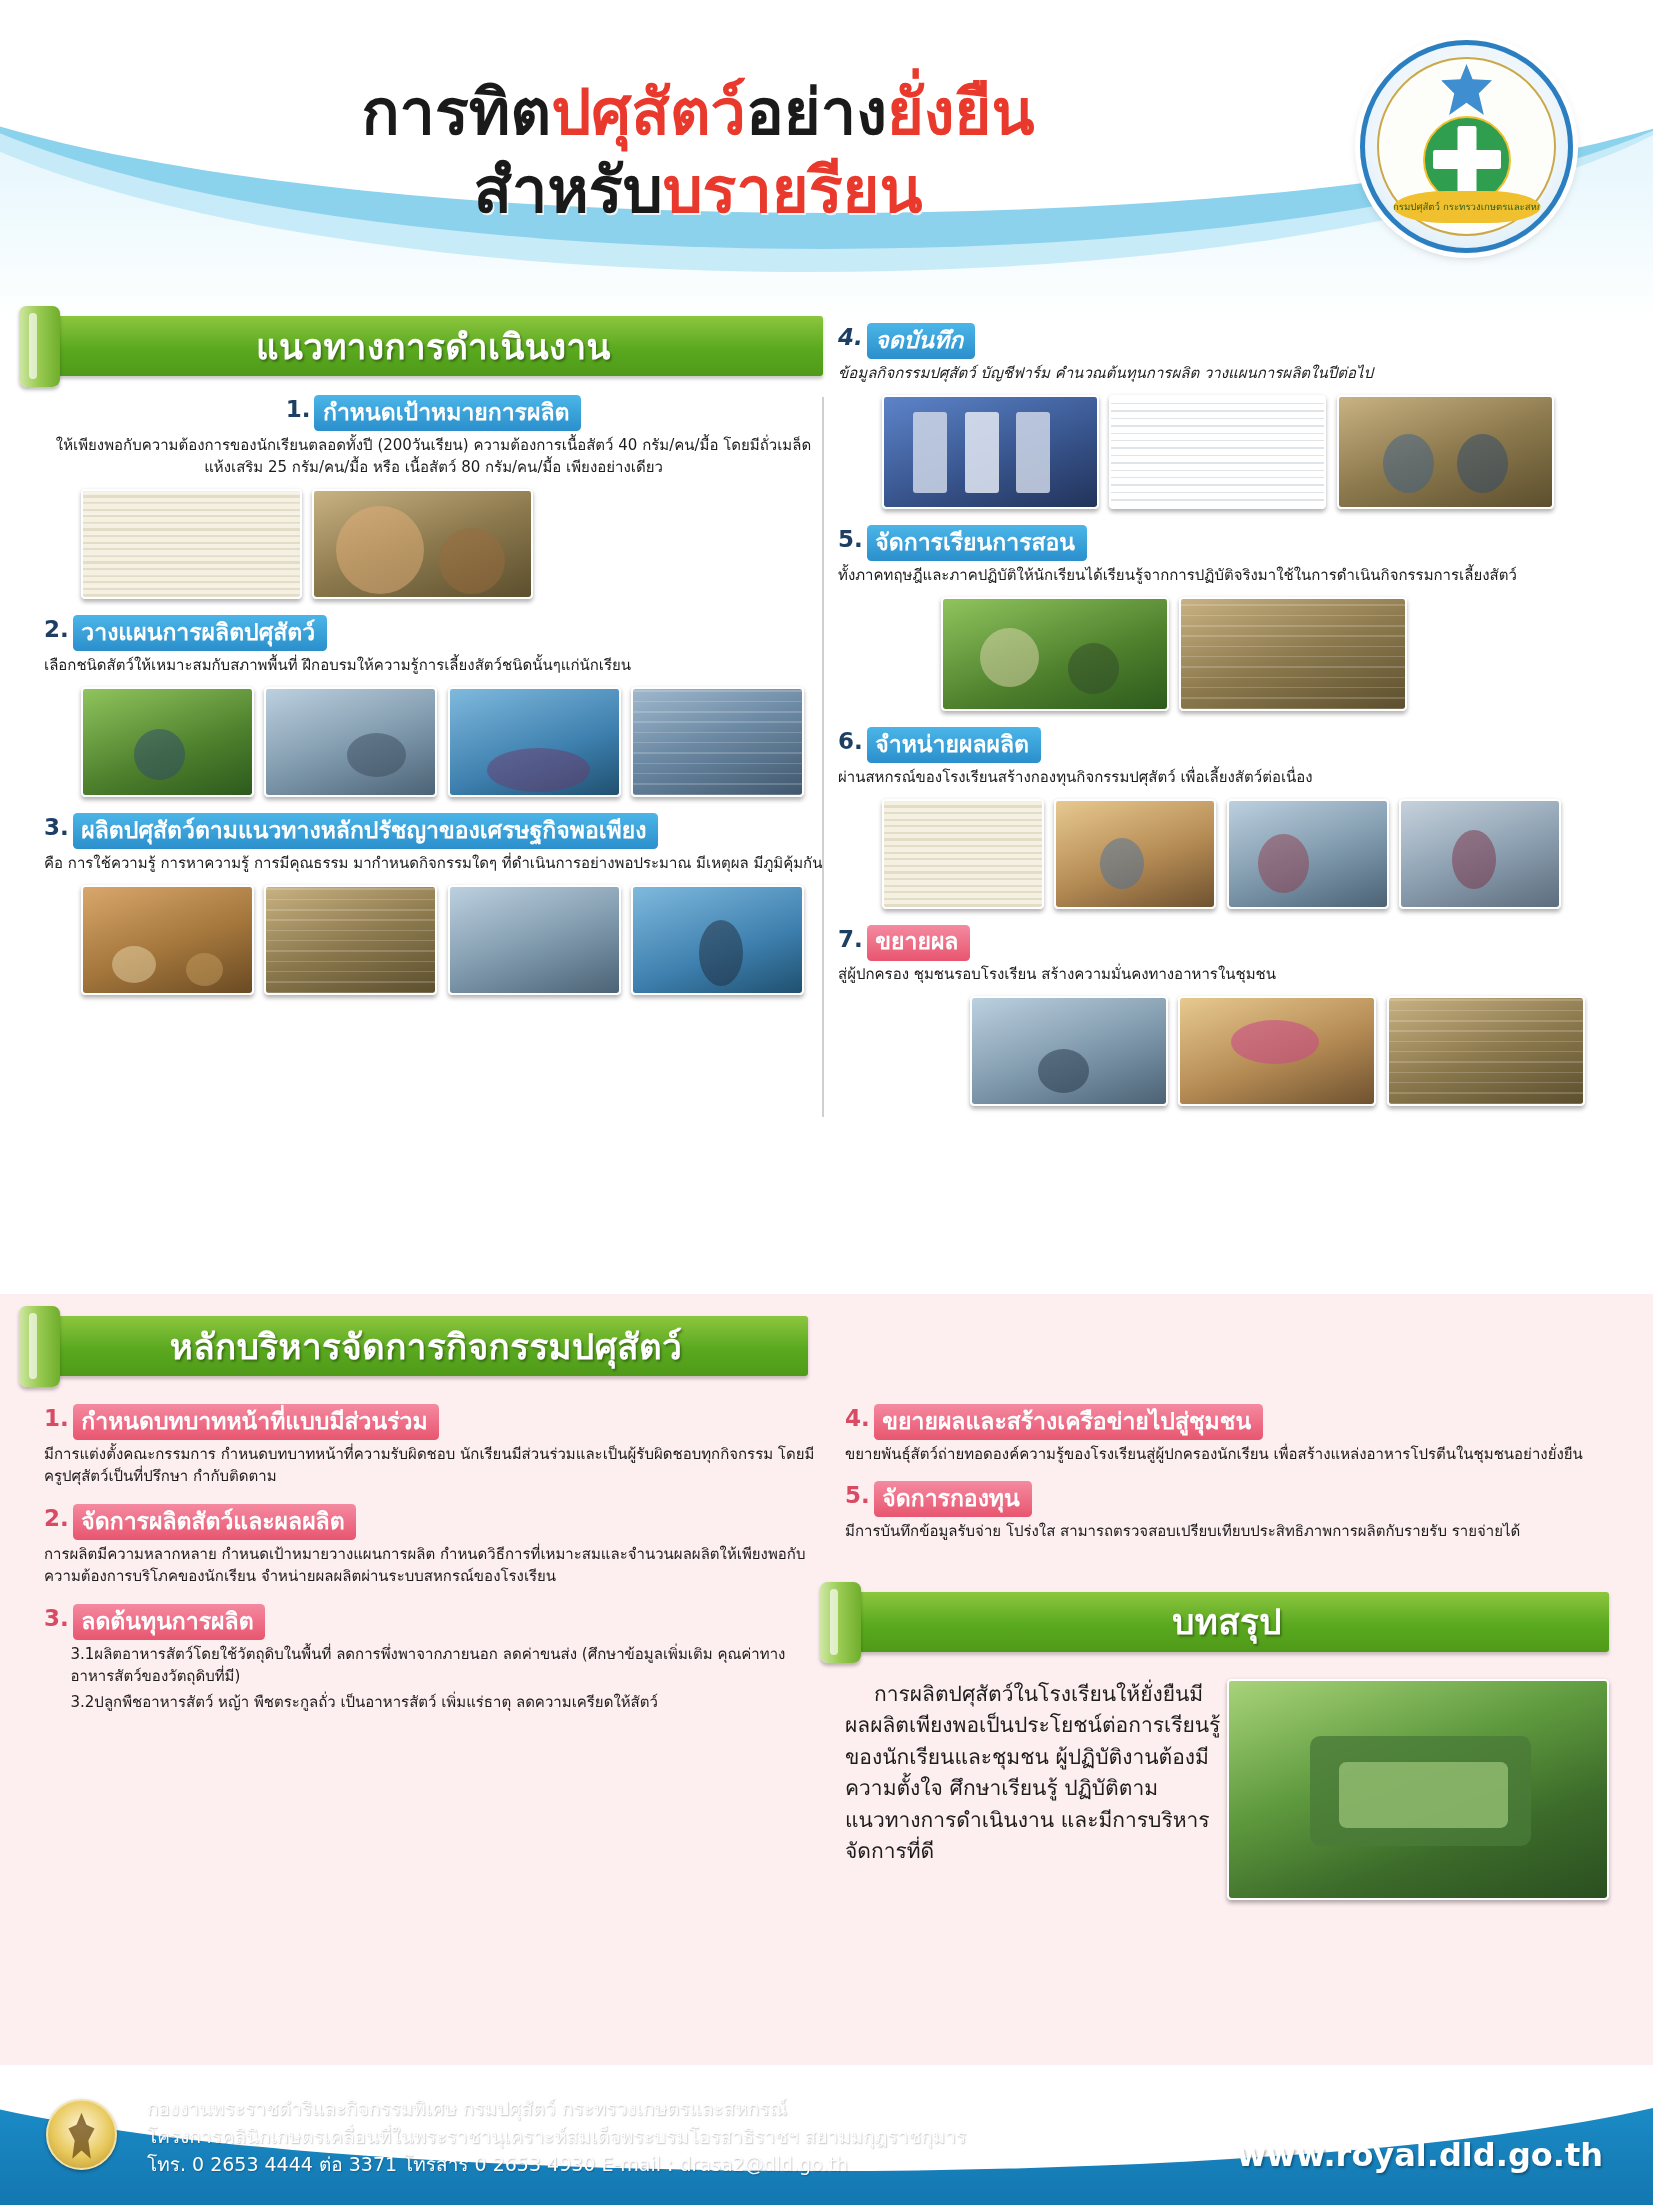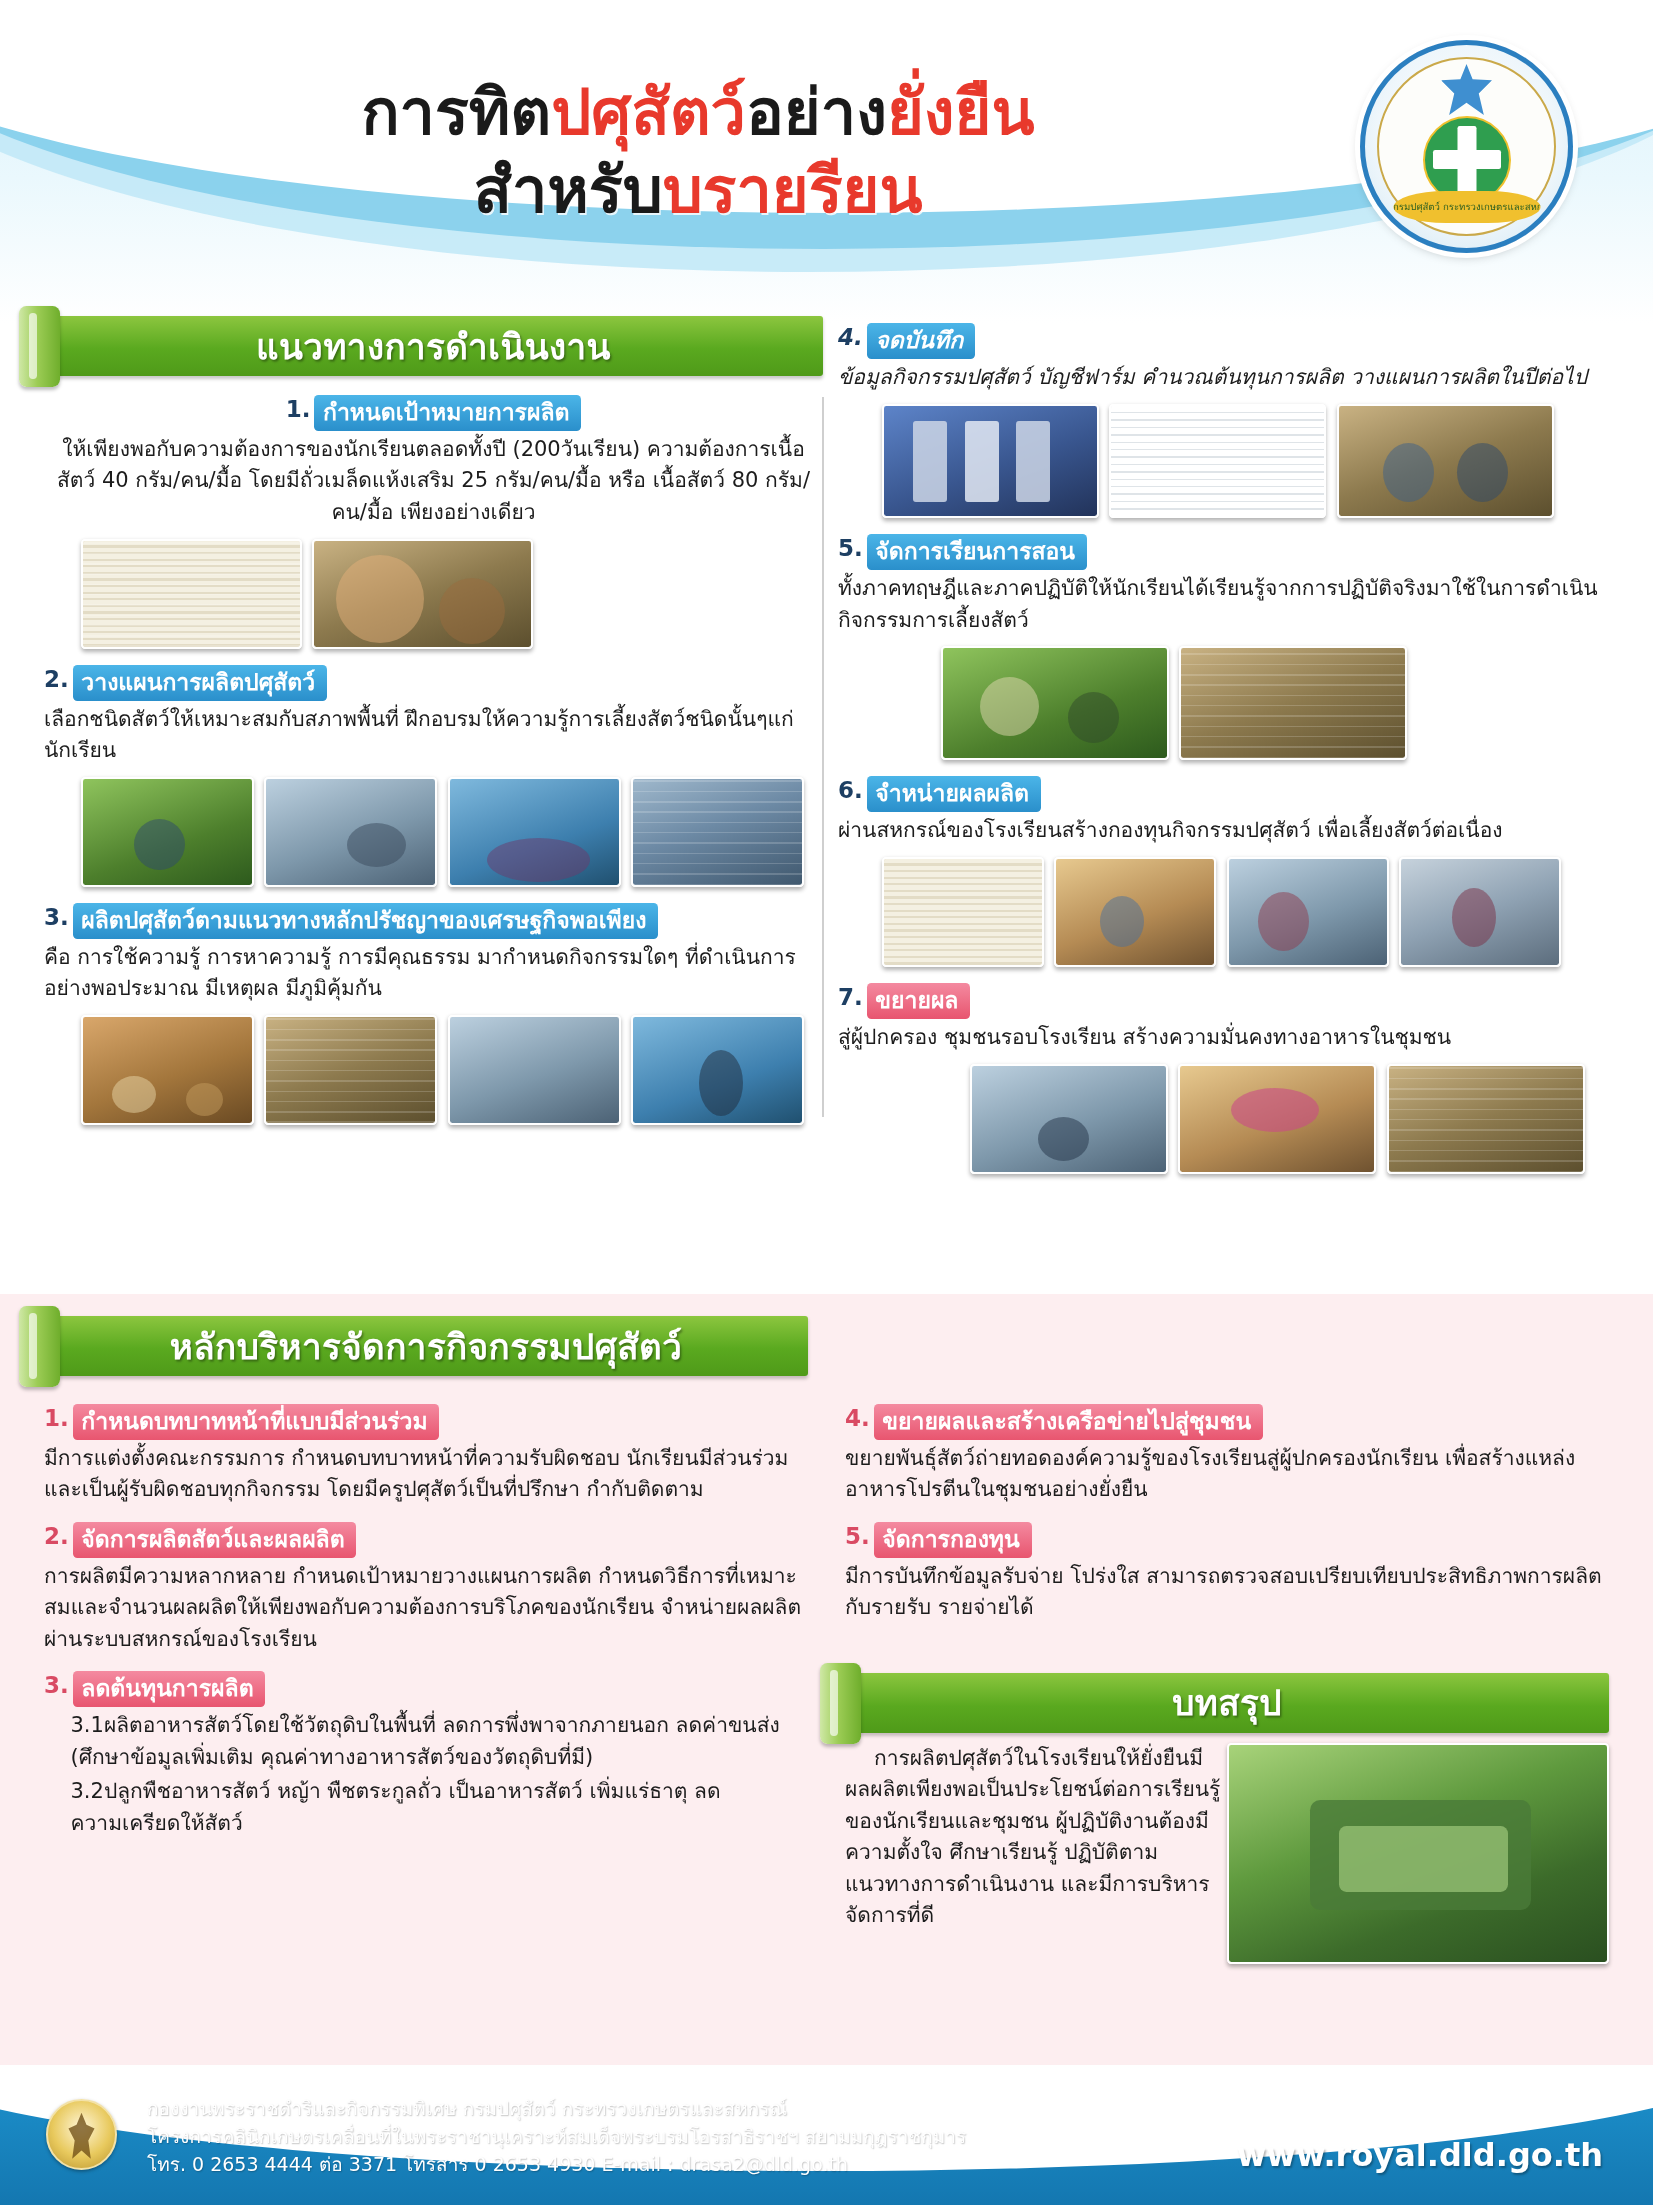--- a/index.html
+++ b/index.html
@@ -187,21 +187,21 @@
     font-size: 23px;
     line-height: 1.25;
     vertical-align: middle;
   }
   .chip-blue { background: linear-gradient(180deg, #4bb5e8 0%, #2a8fcb 100%); }
   .chip-pink { background: linear-gradient(180deg, #f48aa0 0%, #e8556f 100%); }
   .num-dark { color: #1d3f63; font-weight: bold; font-size: 23px; }
   .num-pink { color: #d94a63; font-weight: bold; font-size: 23px; }
 
   .para {
-    font-size: 21px;
+    font-size: 15px;
     line-height: 1.5;
     color: #1c1c1c;
     margin-top: 2.9px;
   }
 
   .block { margin-bottom: 16px; }
 
   
   .photos { display: flex; gap: 10.3px; margin: 10.3px 0 4.4px 37px; }
   .photo {
@@ -598,21 +598,21 @@
             <span class="chip chip-pink">จัดการกองทุน</span>
           </div>
           <div class="para">มีการบันทึกข้อมูลรับจ่าย โปร่งใส สามารถตรวจสอบเปรียบเทียบประสิทธิภาพการผลิตกับรายรับ รายจ่ายได้</div>
         </div>
 
         <div class="banner" style="margin-top:49px;width:764px;">
           <div class="banner-scroll"></div>
           <span class="banner-text">บทสรุป</span>
         </div>
 
-        <div style="display:flex;gap:1px;margin-top:10px;">
+        <div style="display:flex;gap:1px;margin-top:27px;">
           <div class="summary-text" style="flex:1 1 auto;width:338px;text-indent:29px;">การผลิตปศุสัตว์ในโรงเรียนให้ยั่งยืนมีผลผลิตเพียงพอเป็นประโยชน์ต่อการเรียนรู้ของนักเรียนและชุมชน ผู้ปฏิบัติงานต้องมีความตั้งใจ ศึกษาเรียนรู้ ปฏิบัติตามแนวทางการดำเนินงาน และมีการบริหารจัดการที่ดี</div>
           <div class="photo" style="width:382px;height:221px;flex:0 0 auto;">
             <div class="ph-grad tex-aerial"></div>
             <div class="ph-blob" style="width:221px;height:110px;left:81px;top:55px;background:#4a7a38;border-radius:10.3px;opacity:.8;"></div>
             <div class="ph-blob" style="width:169px;height:66px;left:110px;top:81px;background:#9ec77a;border-radius:7.4px;opacity:.7;"></div>
           </div>
         </div>
 
       </div>
 

